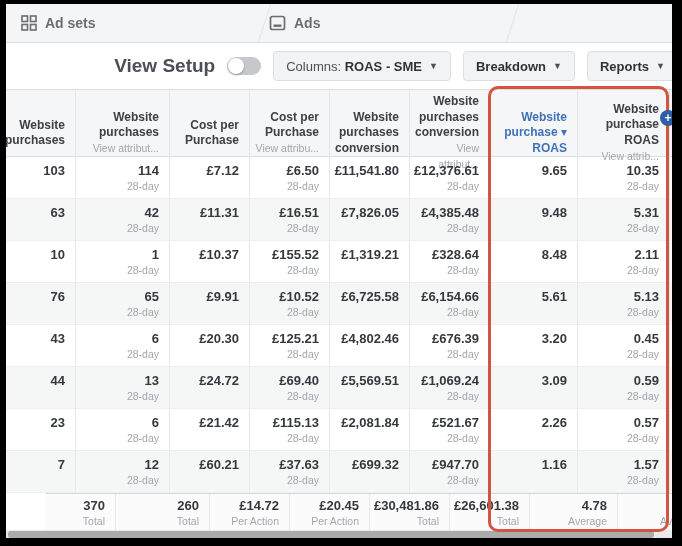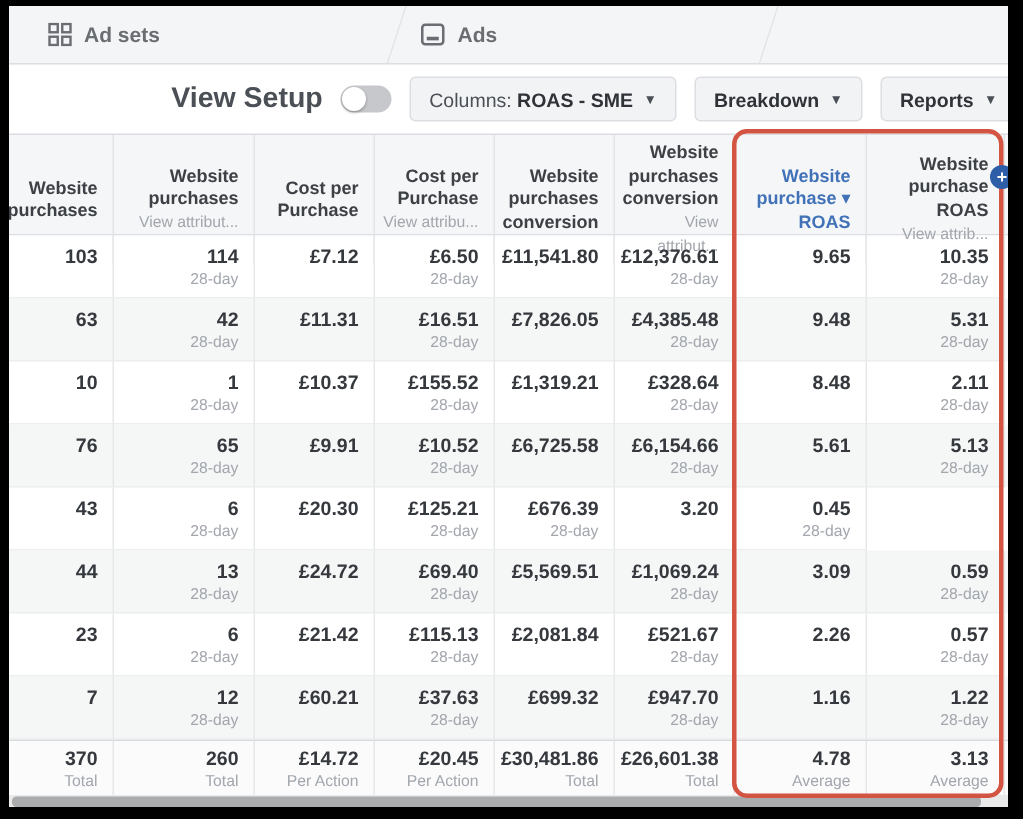--- a/index.html
+++ b/index.html
@@ -10,21 +10,21 @@
   }
   .screen{
     position:absolute;top:4px;left:6px;width:666px;height:534px;
     background:#fff;overflow:hidden;
   }
   
   .tabbar{
     position:relative;height:38px;background:#f4f5f6;
     border-bottom:1px solid #dcdee1;display:flex;align-items:center;
   }
-  .tab{display:flex;align-items:center;gap:8px;padding:0 26px;height:100%;cursor:pointer;}
+  .tab{display:flex;align-items:center;gap:8px;padding:0 15px;height:100%;cursor:pointer;}
   .tab-label{font-size:14px;font-weight:bold;color:#6a6d71;}
   .tab-sep{
     position:absolute;top:0;height:100%;width:1px;background:#e3e4e6;
     transform:skewX(-18deg);
   }
   .sep1{left:258px;}
   .sep2{left:506px;}
   .tab-ads{position:absolute;left:248px;}
   .icon-grid svg, .icon-ads svg{display:block;}
   
@@ -64,21 +64,21 @@
   .th .title{font-size:12px;font-weight:bold;color:#3d4045;text-align:right;line-height:1.3;}
   .th.hl .title{color:#4172b8;}
   .th .sub, .td .sub{font-size:10.5px;color:#a2a6ad;text-align:right;line-height:1.5;}
   .tr{height:42px;background:#fff;}
   .tr.alt{background:#f5f6f6;}
   .td{
     display:flex;flex-direction:column;justify-content:flex-start;align-items:flex-end;
     padding:6px 10px 0 4px;border-right:1px solid #e6e8ea;border-bottom:1px solid #eceeef;
   }
   .td .val{font-size:13px;font-weight:600;color:#35383d;line-height:1.25;}
-  .totals{height:36px;background:#fbfbfc;border-top:1px solid #d7d9dc;}
+  .totals{height:36px;background:#fbfbfc;border-top:1px solid #d7d9dc;margin-left:40px;}
   .totals .td{border-bottom:none;padding-top:4px;}
   
   .hscroll{
     position:absolute;left:0;top:526px;width:666px;height:9px;background:#e9e9e9;
   }
   .hscroll .thumb{position:absolute;left:2px;top:1px;height:7px;width:646px;background:#a9abad;border-radius:3px;cursor:grab;}
   
   .redbox{
     position:absolute;left:482px;top:82px;width:181px;height:446px;
     border:3px solid #d35442;border-radius:10px;pointer-events:none;
@@ -301,20 +301,23 @@
             <div class="sub">28-day</div>
           </div>
           <div class="td">
             <div class="val">£20.30</div>
           </div>
           <div class="td">
             <div class="val">£125.21</div>
             <div class="sub">28-day</div>
           </div>
           <div class="td">
+            <div class="val">£4,802.46</div>
+          </div>
+          <div class="td">
             <div class="val">£676.39</div>
             <div class="sub">28-day</div>
           </div>
           <div class="td">
             <div class="val">3.20</div>
           </div>
           <div class="td">
             <div class="val">0.45</div>
             <div class="sub">28-day</div>
           </div>
@@ -398,21 +401,21 @@
             <div class="val">£699.32</div>
           </div>
           <div class="td">
             <div class="val">£947.70</div>
             <div class="sub">28-day</div>
           </div>
           <div class="td">
             <div class="val">1.16</div>
           </div>
           <div class="td">
-            <div class="val">1.22</div>
+            <div class="val">1.57</div>
             <div class="sub">28-day</div>
           </div>
         </div>
       </div>
     <div class="totals grid8">
         <div class="td">
           <div class="val">370</div>
           <div class="sub">Total</div>
         </div>
         <div class="td">

